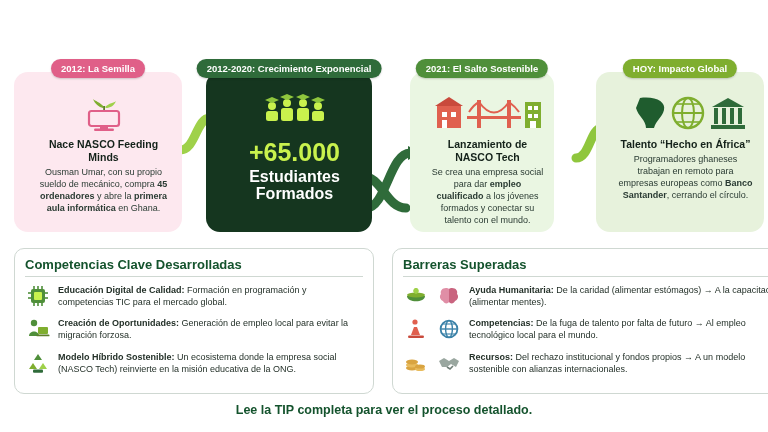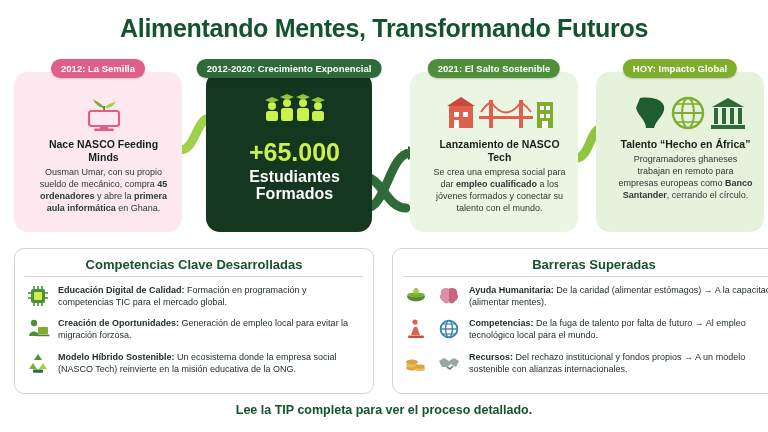--- a/index.html
+++ b/index.html
@@ -91,21 +91,21 @@
     font-size: 25px; font-weight: bold; color: #c9f24d;
     line-height: 1.02; margin-top: 8px;
   }
   #stage2 .sub {
     font-size: 16px; font-weight: bold; color: #ffffff;
     line-height: 1.08; margin-top: 2px;
   }
 
   
   #stage3 {
-    left: 400px; width: 168px; height: 160px;
+    left: 400px; width: 144px; height: 160px;
     background: #eaf6e2;
     text-align: center;
   }
   #stage3 .pill { background: #4f8f3a; }
 
   
   #stage4 {
     left: 586px; width: 168px; height: 160px;
     background: #e7f2dc;
     text-align: center;
@@ -122,21 +122,20 @@
     height: 146px;
     border: 1.4px solid #cfd8d2;
     border-radius: 10px;
     background: #ffffff;
     padding: 8px 10px 6px 10px;
   }
   #panelLeft  { left: 14px;  width: 360px; }
   #panelRight { left: 392px; width: 404px; }
 
   .panel h3 {
-    text-align: center;
     font-size: 13px;
     font-weight: bold;
     color: #14532d;
     padding-bottom: 4px;
     border-bottom: 1.4px solid #cfd8d2;
     margin-bottom: 7px;
   }
 
   .row {
     display: flex;
@@ -170,21 +169,20 @@
     font-size: 12.5px;
     font-weight: bold;
     color: #14532d;
   }
 </style>
 </head>
 <body>
 
 <div id="root">
 
-  <div class="title">Alimentando Mentes, Transformando Futuros</div>
 
   <div class="timeline">
 
     <svg class="arrowsvg" viewBox="0 0 748 175">
       <path d="M170 92 C 186 92, 186 60, 200 60" stroke="#9fd14a" stroke-width="9" fill="none" stroke-linecap="round"></path>
       <path d="M352 118 C 372 118, 376 150, 396 150 L 396 150" stroke="#2f6b3a" stroke-width="9" fill="none" stroke-linecap="round"></path>
       <path d="M356 150 C 376 150, 380 95, 400 95" stroke="#2f6b3a" stroke-width="9" fill="none" stroke-linecap="round"></path>
       <path d="M566 100 C 580 100, 580 70, 592 70" stroke="#8fc63d" stroke-width="9" fill="none" stroke-linecap="round"></path>
       <polygon points="398,88 412,95 398,102" fill="#2f6b3a"></polygon>
       <polygon points="590,63 604,70 590,77" fill="#8fc63d"></polygon>

